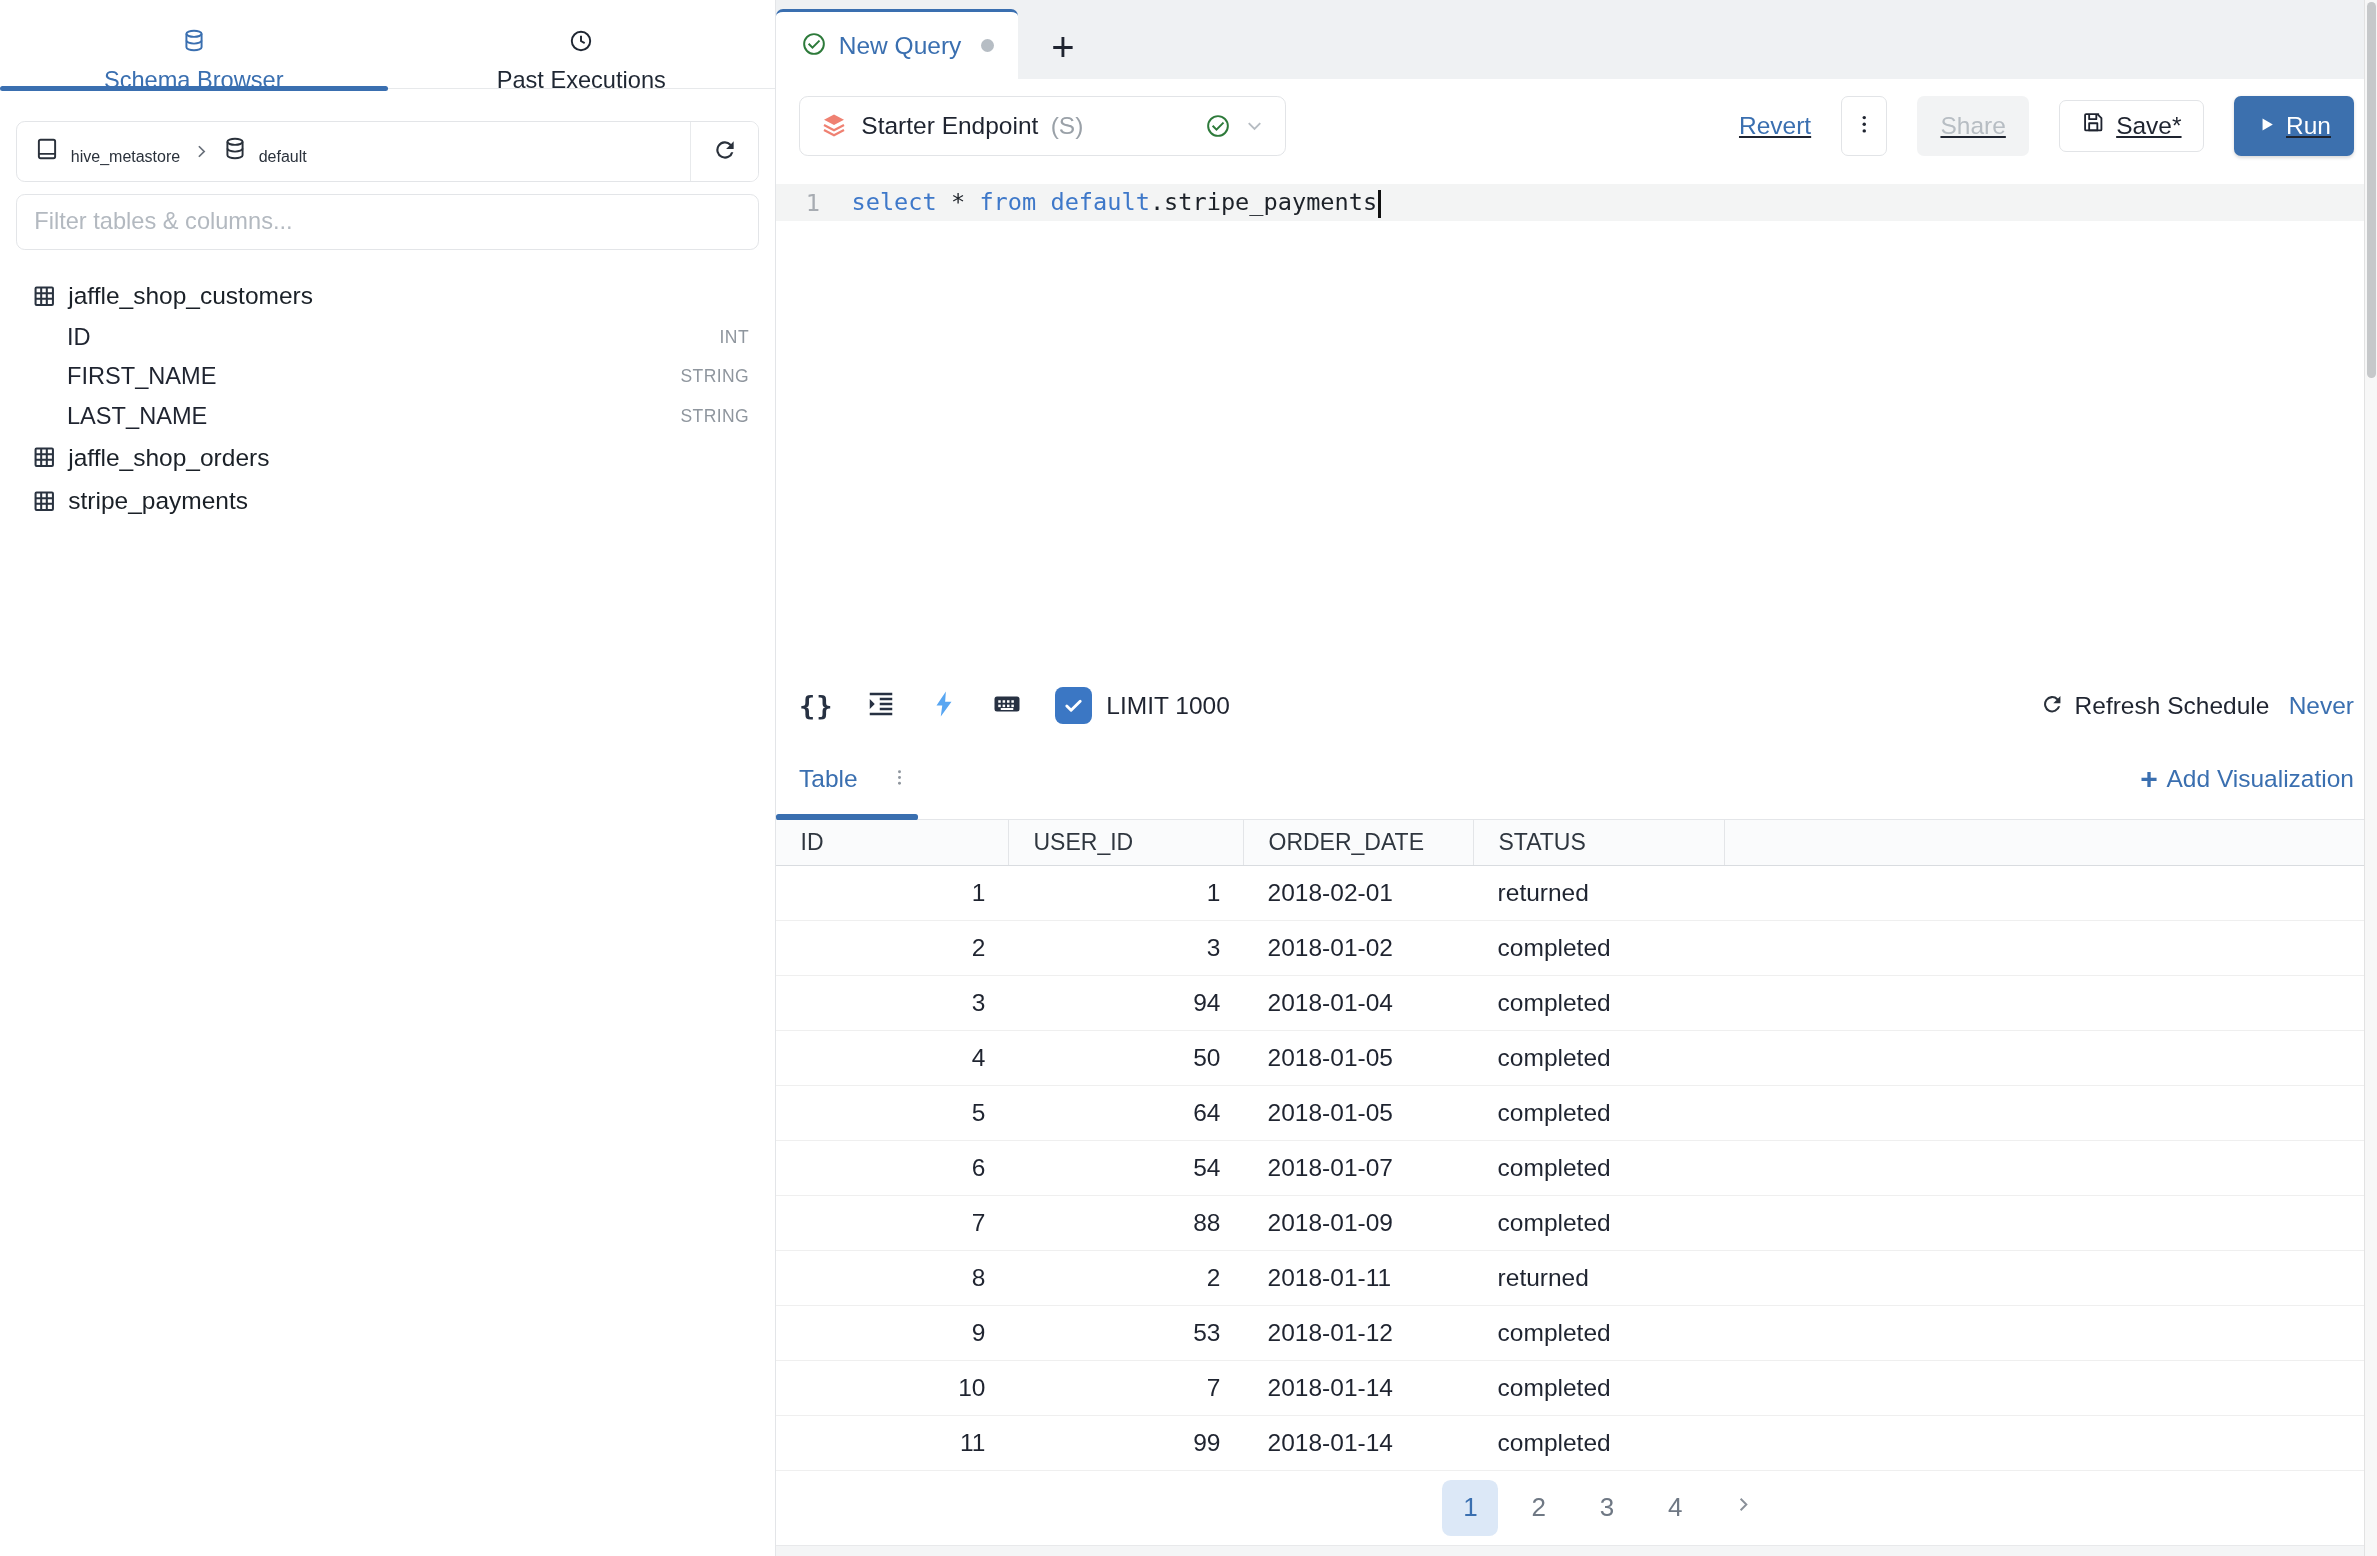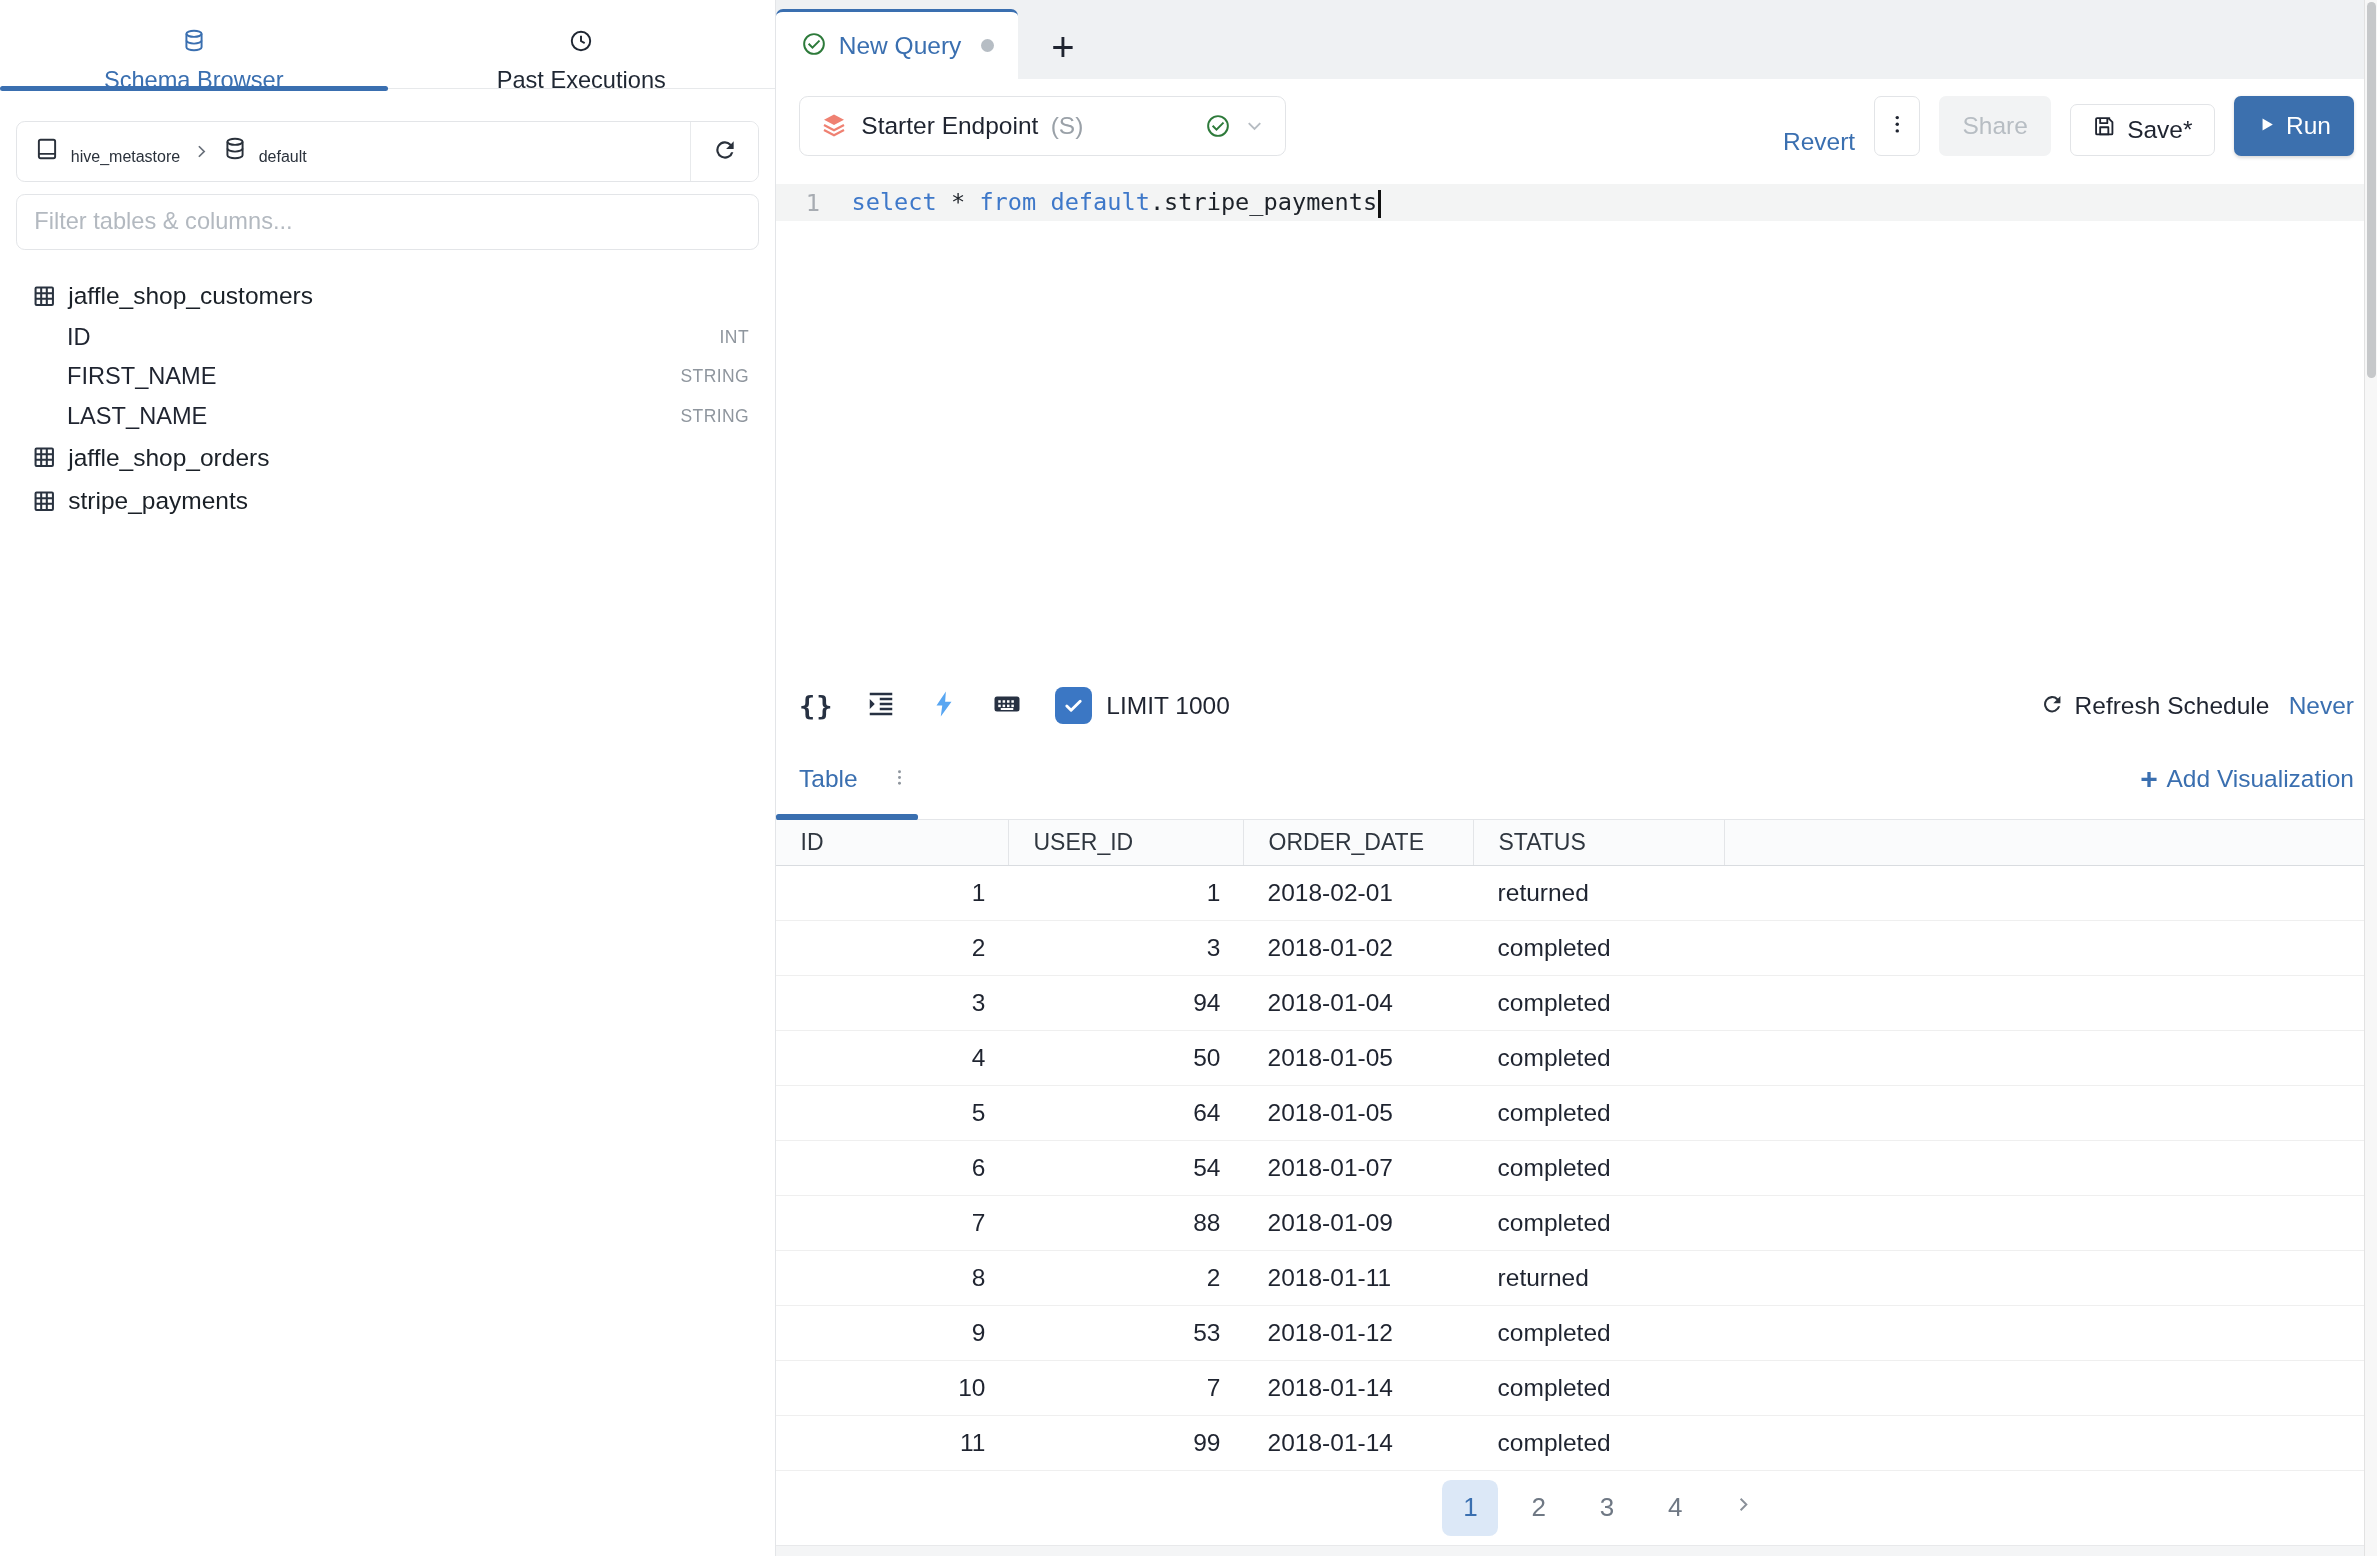--- a/index.html
+++ b/index.html
@@ -37,21 +37,21 @@
   .addtab { margin:0 0 12.3px 33px; font-size:40px; font-weight:300; color:#1f2430; background:none; border:none; cursor:pointer; line-height:1; font-family:"Liberation Sans", sans-serif; }
 
   .actions-row { height:93px; background:#fff; display:flex; align-items:center; padding:12px 23px; }
   .endpoint { width:487px; height:60px; border:0.9px solid #e2e4e7; border-radius:8.8px; background:#fff; display:flex; align-items:center; gap:12.3px; padding:0 19px; cursor:pointer; font-family:"Liberation Sans", sans-serif; }
   .endpoint .lyr svg { width:30px; height:30px; color:#ef8172; display:block; }
   .endpoint .ename { font-size:24.5px; color:#1f2430; }
   .endpoint .esize { font-size:24.5px; color:#9aa1a8; }
   .endpoint .spacer { flex:1; }
   .endpoint .chk svg { width:26px; height:26px; color:#2d7a3a; display:block; }
   .endpoint .chev svg { width:23px; height:23px; color:#b6bcc2; display:block; }
-  .act-right { margin-left:auto; display:flex; align-items:flex-end; gap:19px; }
+  .act-right { margin-left:auto; display:flex; align-items:center; gap:30px;text-decoration:underline; }
   .link-btn { font-size:24.5px; color:#3a6fb0; background:none; border:none; cursor:pointer; font-family:"Liberation Sans", sans-serif; }
   .kebab-btn { width:46px; height:60px; border:0.9px solid #e2e4e7; border-radius:7px; background:#fff; display:flex; align-items:center; justify-content:center; cursor:pointer; }
   .kebab-btn svg { width:24.5px; height:24.5px; color:#1f2430; }
   .share-btn { width:112px; height:60px; border:none; border-radius:7px; background:#f2f3f4; color:#b7bdc3; font-size:24.5px; cursor:not-allowed; font-family:"Liberation Sans", sans-serif; }
   .save-btn { height:52px; padding:0 21px; border:0.9px solid #e2e4e7; border-radius:7px; background:#fff; color:#1f2430; font-size:24.5px; display:flex; align-items:center; gap:10.5px; cursor:pointer; font-family:"Liberation Sans", sans-serif; }
   .save-btn svg { width:24.5px; height:24.5px; color:#1f2430; }
   .run-btn { height:60px; padding:0 23px; border:none; border-radius:7px; background:#3c70ae; color:#fff; font-size:24.5px; display:flex; align-items:center; gap:10.5px; cursor:pointer; box-shadow:0 1.8px 3.5px rgba(0,0,0,.15); font-family:"Liberation Sans", sans-serif; }
   .run-btn svg { width:19px; height:19px; color:#fff; }
 
   .editor { flex:1; background:#fff; padding-top:12.3px; font-family:"DejaVu Sans Mono", monospace; cursor:text; }

